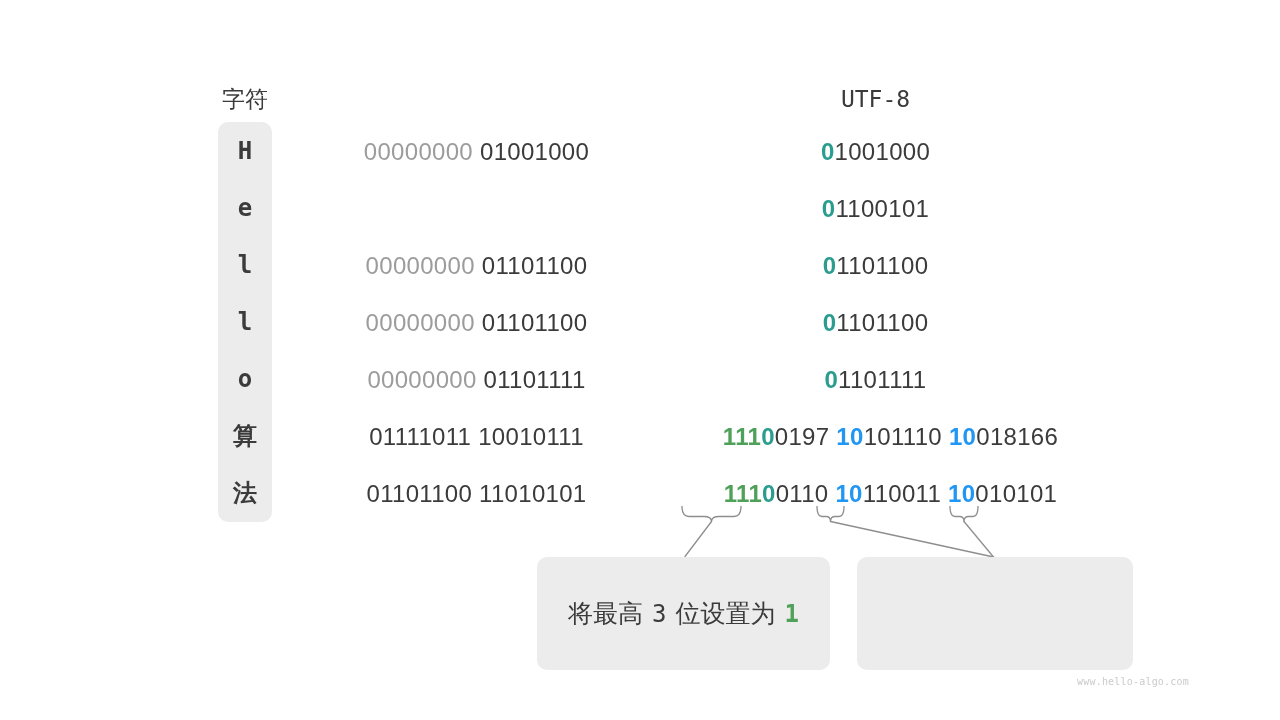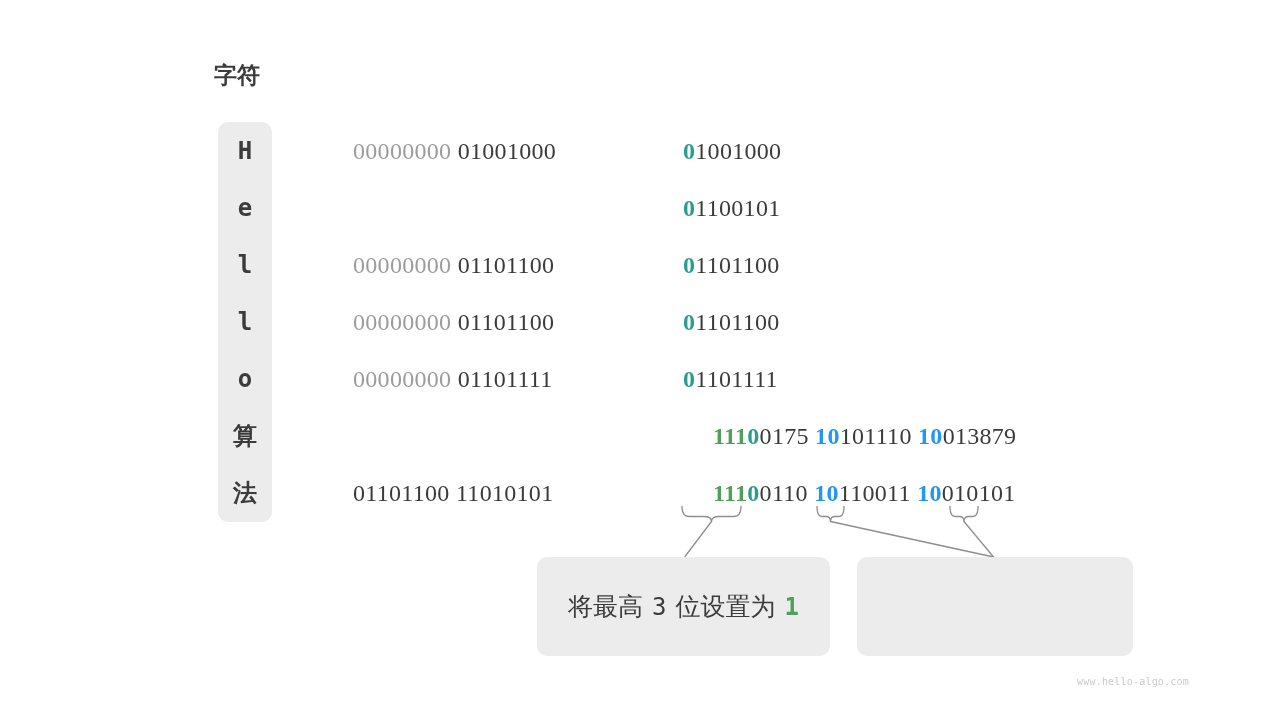--- a/index.html
+++ b/index.html
@@ -4,61 +4,61 @@
 <style>
   html,body { margin:0; padding:0; background:#ffffff; }
   #stage {
     position:relative; width:1280px; height:720px; background:#ffffff;
     font-family:"Liberation Sans", sans-serif; overflow:hidden;
   }
   .mono { font-family:"DejaVu Sans Mono", monospace; }
 
   
   .hdr {
-    position:absolute; top:60px; height:30px; line-height:30px;
-    font-weight:bold; font-size:23px; color:var(--dark);
-    white-space:pre;
+    position:absolute; top:84px; height:30px; line-height:30px;
+    font-weight:normal; font-size:23px; color:var(--dark);
+    text-align:center; white-space:pre;
   }
   #hdr-char    { left:214px; width:62px; font-family:"Liberation Sans", sans-serif; }
   #hdr-unicode { left:353px; width:247px; }
   #hdr-utf8    { left:683px; width:385px; }
 
   
   #char-col-bg {
     position:absolute; left:218px; top:122px; width:54px; height:400px;
     background:var(--panel); border-radius:10px;
   }
 
   
   .row { position:absolute; left:0; width:1068px; height:57px; line-height:57px; }
   .cell-char {
     position:absolute; left:218px; width:54px; text-align:center;
     font-family:"DejaVu Sans Mono", monospace; font-weight:bold;
     font-size:24px; color:var(--dark);
   }
   .cell-unicode, .cell-utf8 {
-    position:absolute; top:0; white-space:pre; text-align:left;
-    font-family:Liberation Serif, serif; font-size:24px; letter-spacing:0.3px;
+    position:absolute; top:0; white-space:pre; text-align:center;
+    font-family:Liberation Sans, sans-serif; font-size:24px; letter-spacing:0.3px;
   }
   .cell-unicode { left:353px; width:247px; }
   .cell-utf8    { left:683px; width:385px; }
 
   .seg-gray  { color:var(--gray); }
   .seg-dark  { color:var(--dark); }
   .seg-green { color:var(--green); font-weight:bold;margin-left:30px; }
   .seg-teal  { color:var(--teal);  font-weight:bold; }
   .seg-blue  { color:var(--blue);  font-weight:bold; }
 
   
   #connectors { position:absolute; left:0; top:0; pointer-events:none; }
   #connectors path { fill:none; stroke:var(--connector); stroke-width:1.3; stroke-linecap:round; stroke-linejoin:round; }
 
   
   .ann {
-    position:absolute; top:557px; height:99px; background:var(--panel);
+    position:absolute; top:557px; height:113px; background:var(--panel);
     border-radius:10px; color:var(--dark); font-size:25px;
     display:flex; flex-direction:column; justify-content:center;
     text-align:center; line-height:37px; white-space:pre;
   }
   #ann-left  { left:537px; width:293px; }
   #ann-right { left:857px; width:276px; }
   .a-text  { color:var(--dark); }
   .a-num   { font-family:"DejaVu Sans Mono", monospace; font-size:24px; margin:0 9px; }
   .a-green { font-family:"DejaVu Sans Mono", monospace; font-size:24px; margin-left:9px; color:var(--green); font-weight:bold; }
   .a-blue  { font-family:"DejaVu Sans Mono", monospace; font-size:24px; margin-left:9px; color:var(--blue); font-weight:bold; }
@@ -67,20 +67,21 @@
     position:absolute; left:1077px; top:676px; width:163px;
     font-size:10px; color:var(--wm); letter-spacing:0.2px; white-space:pre;
   }
 </style>
 </head>
 <body>
 
 <div id="stage">
 
   <div class="hdr" id="hdr-char">字符</div>
+  <div class="hdr mono" id="hdr-utf8">UTF-8</div>
 
   <div id="char-col-bg"></div>
 
   <div id="rows">
       <div class="row" style="top: 122.5px;">
         <div class="cell-char">H</div>
         <div class="cell-unicode"><span class="seg seg-gray">00000000 </span><span class="seg seg-dark">01001000</span></div>
         <div class="cell-utf8"><span class="seg seg-teal">0</span><span class="seg seg-dark">1001000</span></div>
       </div>
       <div class="row" style="top: 179.5px;">
@@ -97,21 +98,22 @@
         <div class="cell-unicode"><span class="seg seg-gray">00000000 </span><span class="seg seg-dark">01101100</span></div>
         <div class="cell-utf8"><span class="seg seg-teal">0</span><span class="seg seg-dark">1101100</span></div>
       </div>
       <div class="row" style="top: 350.5px;">
         <div class="cell-char">o</div>
         <div class="cell-unicode"><span class="seg seg-gray">00000000 </span><span class="seg seg-dark">01101111</span></div>
         <div class="cell-utf8"><span class="seg seg-teal">0</span><span class="seg seg-dark">1101111</span></div>
       </div>
       <div class="row" style="top: 407.5px;">
         <div class="cell-char">算</div>
-        <div class="cell-utf8"><span class="seg seg-green">111</span><span class="seg seg-teal">0</span><span class="seg seg-dark">0175 </span><span class="seg seg-blue">10</span><span class="seg seg-dark">101110 </span><span class="seg seg-blue">10</span><span class="seg seg-dark">013879</span></div>
+        <div class="cell-unicode"><span class="seg seg-dark">01111011 </span><span class="seg seg-dark">10010111</span></div>
+        <div class="cell-utf8"><span class="seg seg-green">111</span><span class="seg seg-teal">0</span><span class="seg seg-dark">0197 </span><span class="seg seg-blue">10</span><span class="seg seg-dark">101110 </span><span class="seg seg-blue">10</span><span class="seg seg-dark">018166</span></div>
       </div>
       <div class="row" style="top: 464.5px;">
         <div class="cell-char">法</div>
         <div class="cell-unicode"><span class="seg seg-dark">01101100 </span><span class="seg seg-dark">11010101</span></div>
         <div class="cell-utf8"><span class="seg seg-green">111</span><span class="seg seg-teal">0</span><span class="seg seg-dark">0110 </span><span class="seg seg-blue">10</span><span class="seg seg-dark">110011 </span><span class="seg seg-blue">10</span><span class="seg seg-dark">010101</span></div>
       </div>
     </div>
 
   <svg id="connectors" width="1280" height="720" viewBox="0 0 1280 720">
     <path d="M682,506.5 Q682,516.5 689,516.5 L704,516.5 Q711.5,516.5 711.5,521.5 Q711.5,516.5 719,516.5 L734,516.5 Q741,516.5 741,506.5"></path>

